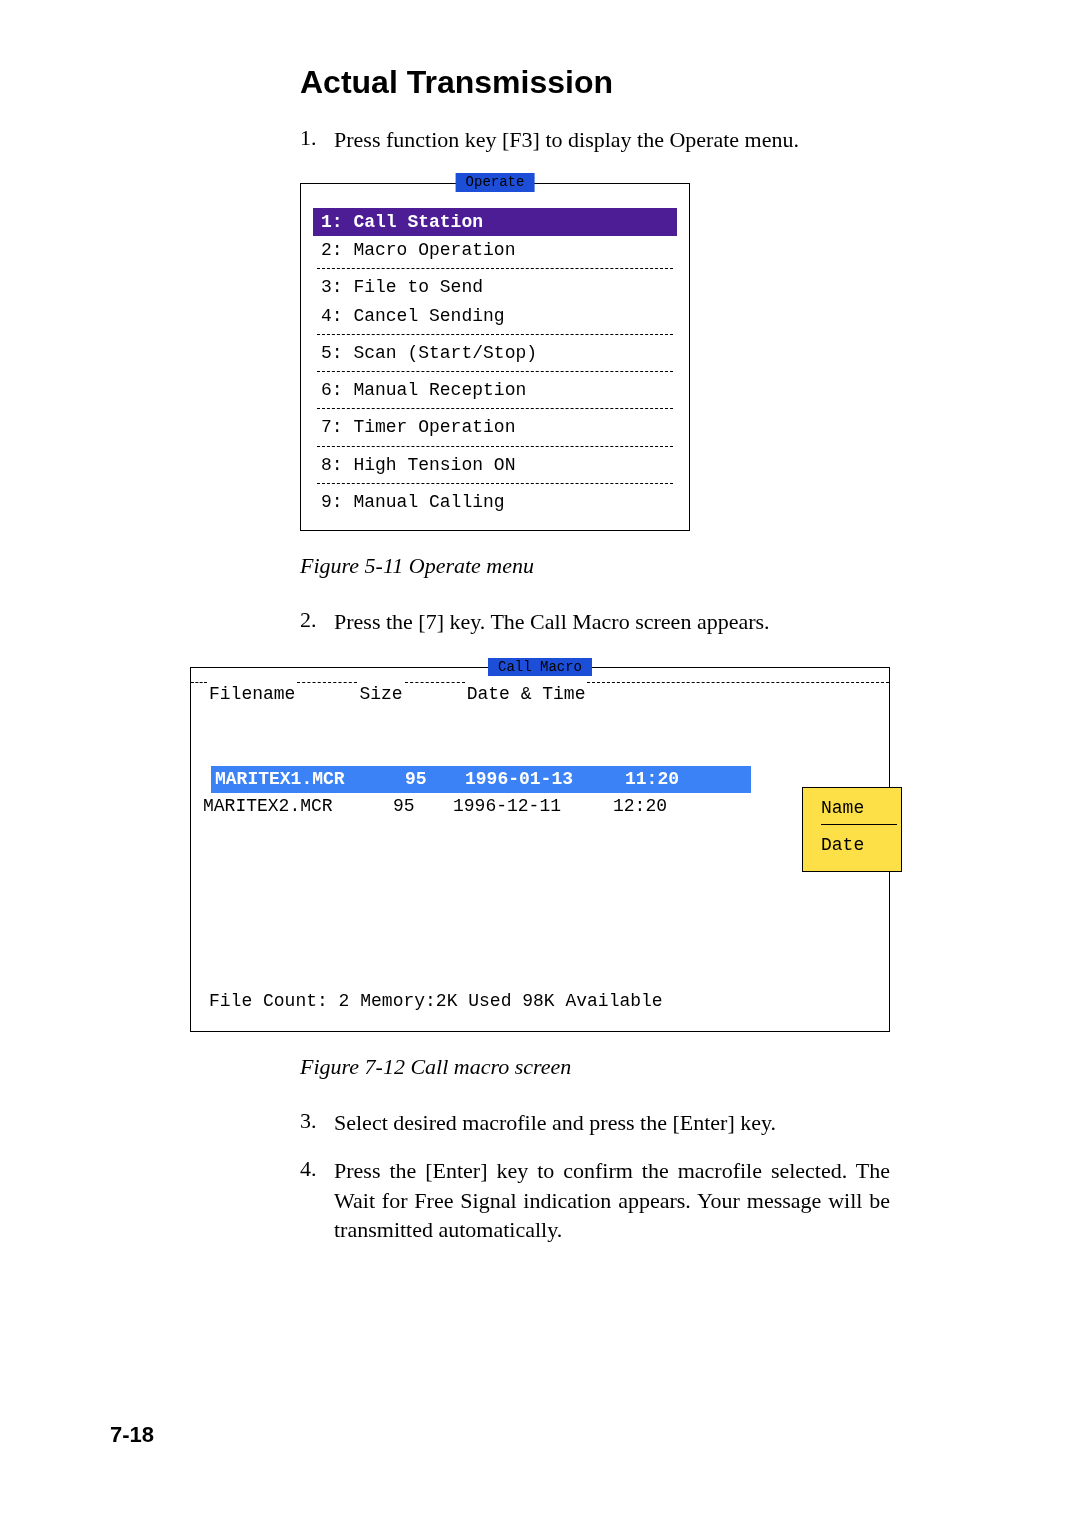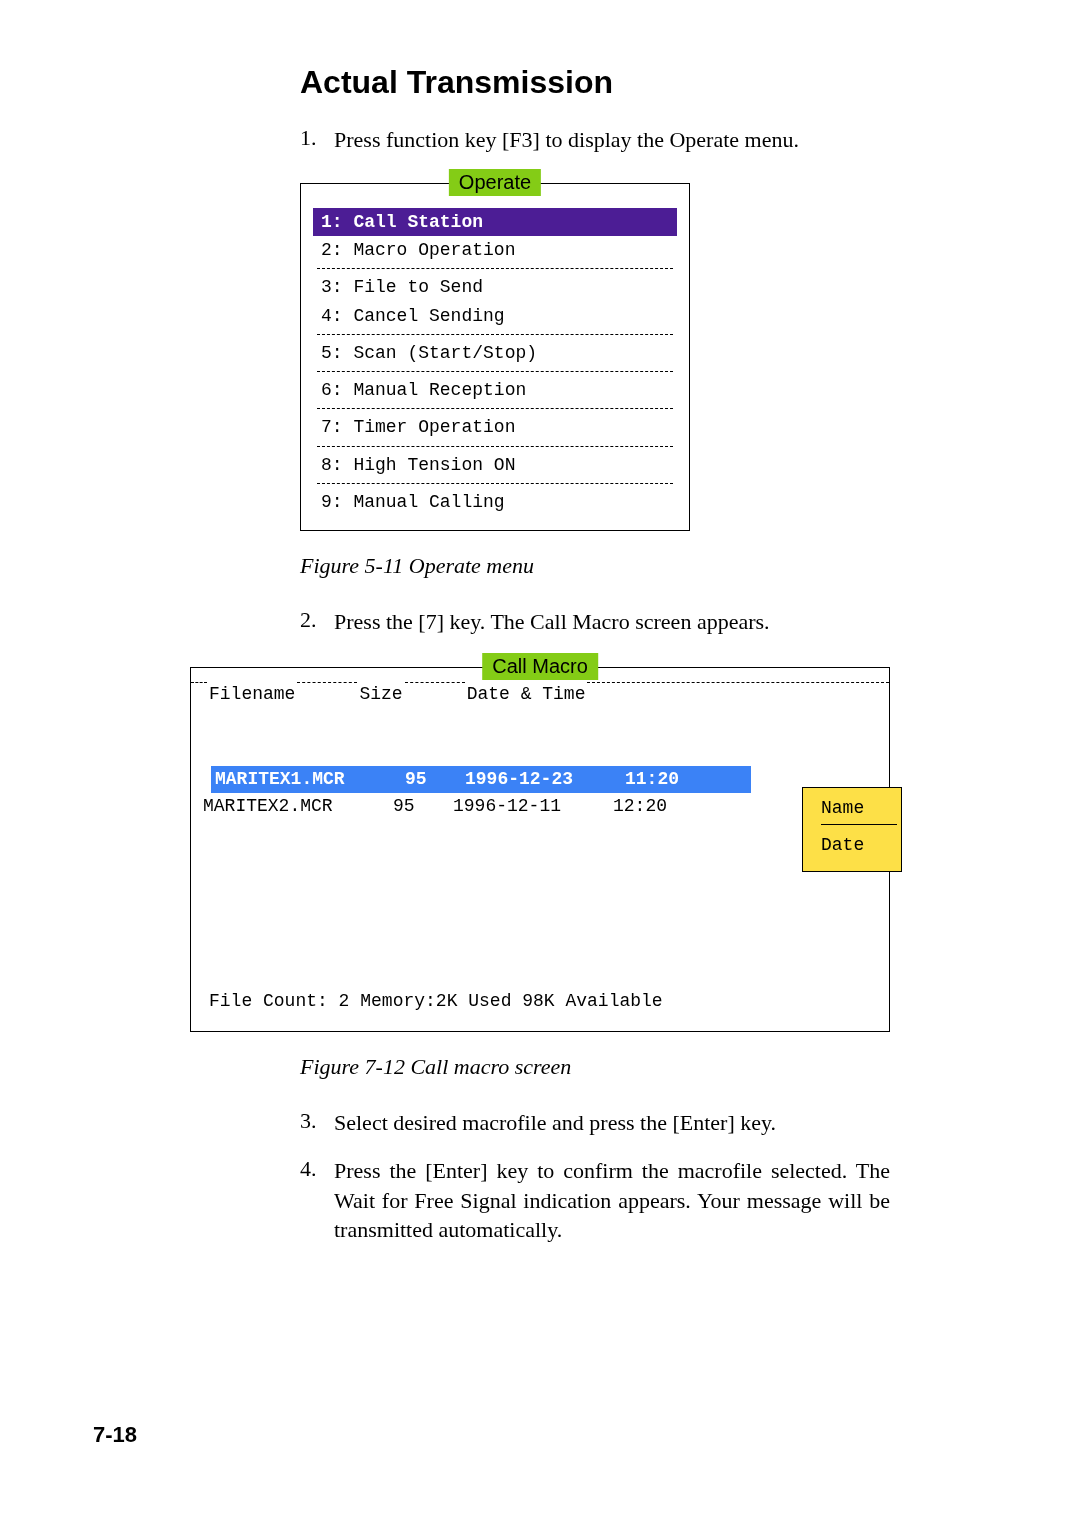--- a/index.html
+++ b/index.html
@@ -10,21 +10,21 @@
 
   h2.heading { font-family: Arial, Helvetica, sans-serif; font-weight: 700; font-size: 32px; margin-left: 110px; margin-bottom: 24px; }
 
   ol.steps { list-style: none; margin-left: 110px; font-size: 22px; }
   ol.steps li { display: flex; margin-bottom: 18px; }
   ol.steps li .num { width: 34px; flex: 0 0 34px; }
   ol.steps li .txt { flex: 1; line-height: 1.35; text-align: justify; }
 
   
   .frame { position: relative; border: 1.5px solid #000; margin-left: 110px; margin-top: 28px; padding: 24px 12px 14px 12px; font-family: "Courier New", Courier, monospace; font-size: 18px; line-height: 1.35; }
-  .frame .legend { position: absolute; top: -0.75em; background: #84cc16; padding: 0 10px; font-family: Liberation Sans, sans-serif; font-size: 20px; }
+  .frame .legend { position: absolute; top: -0.75em; background: #1d4ed8; padding: 0 10px; font-family: Liberation Mono, monospace; font-size: 14px; }
   .frame .legend.center { left: 50%; transform: translateX(-50%); }
   .frame .legend::before, .frame .legend::after { content: ""; }
 
   .operate-frame { width: 390px; }
   .operate-frame .item { padding: 2px 8px; white-space: pre; }
   .operate-frame .sel { background: #4c1d95; color: #fff; font-weight: 700; }
   .operate-frame .dashes { border: none; border-top: 1.5px dashed #000; margin: 4px 4px; }
 
   .caption { font-style: italic; font-size: 22px; margin-left: 110px; margin-top: 22px; margin-bottom: 28px; }
 
@@ -46,21 +46,21 @@
   .filerow.selected { background: #3b82f6; color: #fff; font-weight: 700; width: 540px; margin-left: 12px; }
 
   .cm-status { margin-top: 170px; padding: 0 10px; }
 
   
   .sidebox { position: absolute; right: -12px; top: 120px; border: 1.5px solid #000; background: #fde047; font-family: "Courier New", Courier, monospace; font-size: 18px; padding: 10px 4px 16px 18px; width: 100px; }
   .sidebox hr { border: none; border-top: 1.5px solid #000; margin: 6px 0 10px 0; }
 
   .callmacro-outer { position: relative; margin-left: 0; margin-top: 30px; }
 
-  .page-num { position: absolute; left: 93px; bottom: 80px; font-family: Arial, Helvetica, sans-serif; font-weight: 700; font-size: 22px; }
+  .page-num { position: absolute; left: 110px; bottom: 80px; font-family: Arial, Helvetica, sans-serif; font-weight: 700; font-size: 22px; }
 </style>
 </head>
 <body>
 
 <div class="page">
 
   <h2 class="heading">Actual Transmission</h2>
 
   <ol class="steps">
     <li>
@@ -108,21 +108,21 @@
         <span class="lbl">Size</span>
         <span class="dash" style="flex:0 0 60px;"></span>
         <span class="lbl">Date &amp; Time</span>
         <span class="dash d4"></span>
       </div>
 
       <div class="callmacro-body">
         <div class="filerow selected">
           <span class="c-name">MARITEX1.MCR</span>
           <span class="c-size">95</span>
-          <span class="c-date">1996-12-23</span>
+          <span class="c-date">1996-01-13</span>
           <span class="c-time">11:20</span>
         </div>
         <div class="filerow">
           <span class="c-name">MARITEX2.MCR</span>
           <span class="c-size">95</span>
           <span class="c-date">1996-12-11</span>
           <span class="c-time">12:20</span>
         </div>
 
         <div class="cm-status">File Count: 2    Memory:2K Used    98K Available</div>

